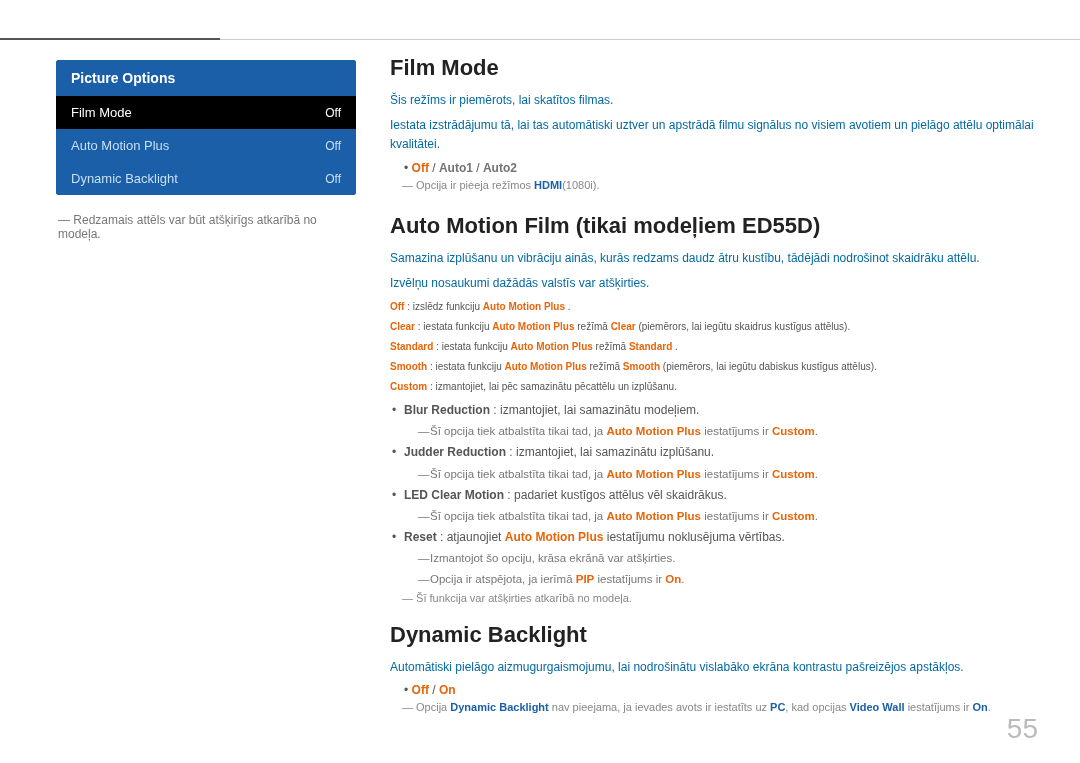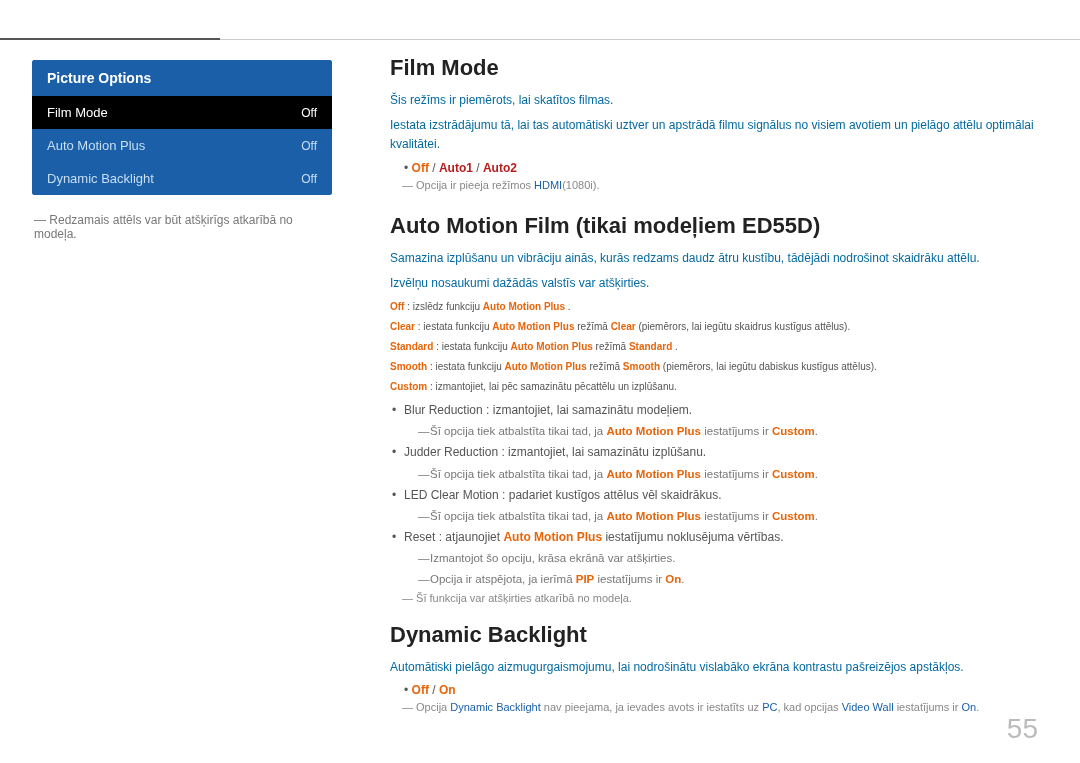--- a/index.html
+++ b/index.html
@@ -32,21 +32,21 @@
       flex: 1;
       height: 1px;
       background: #ccc;
       margin-top: 0.5px;
     }
 
     
     .sidebar {
       position: absolute;
       top: 60px;
-      left: 32px;
+      left: 56px;
       width: 300px;
     }
 
     .sidebar-box {
       background: #1a5fa8;
       border-radius: 3px;
       overflow: hidden;
     }
 
     .sidebar-title {
@@ -164,21 +164,21 @@
     }
     .dash-note::before {
       content: '―';
       position: absolute;
       left: 0;
     }
 
     
     .orange { color: #e8650a; font-weight: bold; }
     .blue-link { color: #1a5fa8; font-weight: bold; }
-    .bold { font-weight: normal; }
+    .bold { font-weight: bold; }
 
     
     .option-bullet {
       font-size: 12px;
       margin: 4px 0 4px 14px;
       color: #555;
     }
     .option-bullet::before {
       content: '•  ';
     }
@@ -196,21 +196,21 @@
       position: absolute;
       bottom: 18px;
       right: 42px;
       font-size: 28px;
       color: #bbb;
       font-weight: 300;
     }
 
     
     .color-off { color: #e8650a; font-weight: bold; }
-    .color-auto { color: #b91c1c; font-weight: bold; }
+    .color-auto { color: #737373; font-weight: bold; }
 
     
     .footnote {
       font-size: 11px;
       color: #888;
       margin-top: 3px;
       padding-left: 12px;
       position: relative;
     }
     .footnote::before {

